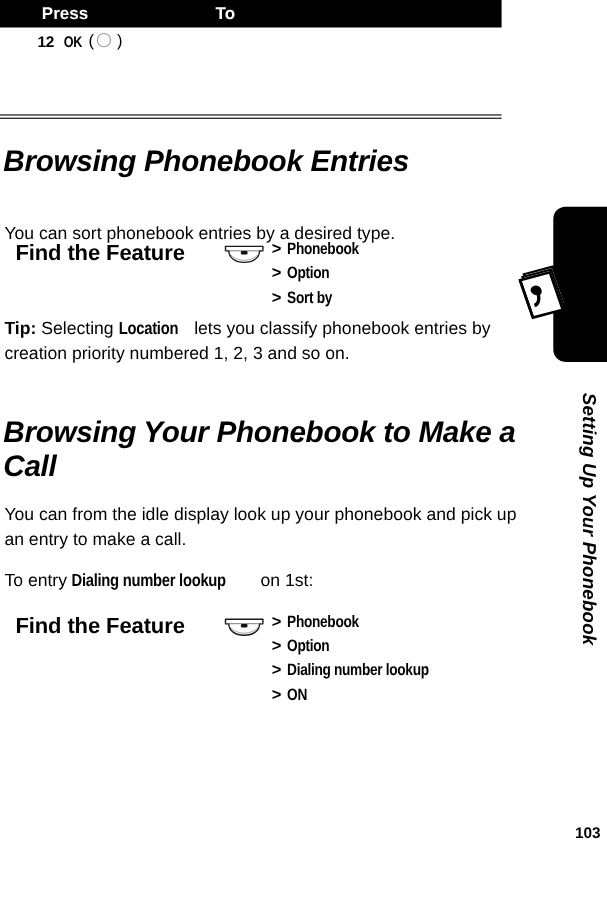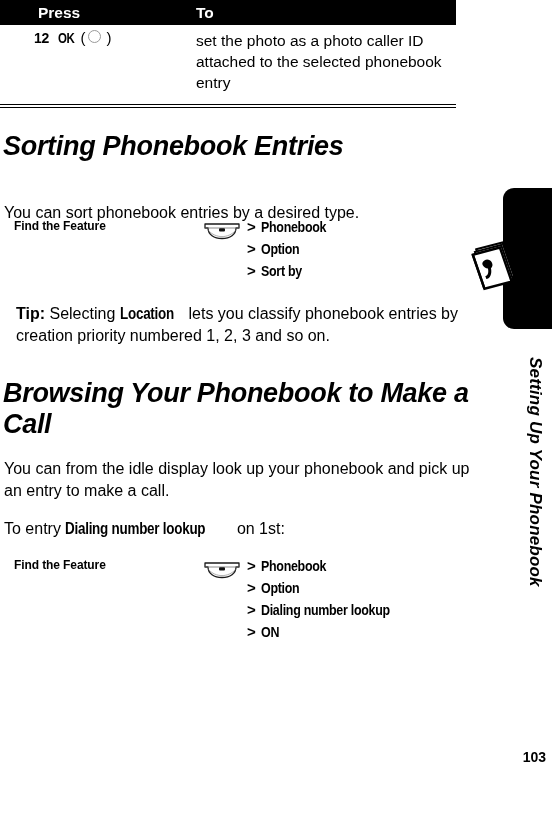--- a/index.html
+++ b/index.html
@@ -141,21 +141,21 @@
   
   .fff {
     position: absolute;
     left: 0;
     width: 456px;
   }
   .fff-label {
     position: absolute;
     left: 14px;
     top: 0;
-    font-size: 12px;
+    font-size: 20px;
     font-weight: bold;
     letter-spacing: -0.1px;
   }
   .fff-icon {
     position: absolute;
     left: 202px;
     top: 3px;
   }
   .fff-path {
     position: absolute;
@@ -234,26 +234,25 @@
       <div class="col-to">To</div>
     </div>
     <div class="proc-body">
       <div class="proc-press-cell">
         <span class="step-num">12</span>
         <span class="softkey">OK</span>
         <span class="paren">(</span>
         <span class="okring"></span>
         <span class="paren">)</span>
       </div>
-      <div class="proc-to-cell">set the photo as a photo caller ID attached to the selected phonebook entry</div>
     </div>
   </div>
   <div class="rule-double" style="top:104px;"></div>
 
-  <h1 class="sect" style="top:131px;">Sorting Phonebook Entries</h1>
+  <h1 class="sect" style="top:131px;">Browsing Phonebook Entries</h1>
 
   <div class="para" style="top:178px;margin-top:24px;">You can sort phonebook entries by a desired type.</div>
 
   <div class="fff" style="top:219px;">
     <div class="fff-label">Find the Feature</div>
 
     <div class="fff-icon">
       <svg width="40" height="18" viewBox="0 0 40 18">
         <path d="M3 2 L37 2 L37 6 L34 6 C34 12.5 28 16.5 20 16.5 C12 16.5 6 12.5 6 6 L3 6 Z" fill="#ffffff" stroke="#1a1a1a" stroke-width="1.3" stroke-linejoin="round"></path>
         <path d="M3 6 L37 6" stroke="#6d6d6d" stroke-width="0.8" fill="none"></path>
@@ -271,21 +270,21 @@
         <span class="gt">&gt;</span>
         <span class="menuitem">Option</span>
       </div>
       <div class="fff-row">
         <span class="gt">&gt;</span>
         <span class="menuitem">Sort by</span>
       </div>
     </div>
   </div>
 
-  <div class="para" style="top:303px;margin-left:12px;">
+  <div class="para" style="top:289px;">
     <span class="b-plain">Tip:</span><span> </span><span>Selecting</span><span> </span><span class="b-cond">Location</span><span> </span><span>lets you classify phonebook entries by creation priority numbered 1, 2, 3 and so on.</span>
   </div>
 
   <h1 class="sect" style="top:378px;">Browsing Your Phonebook to Make a Call</h1>
 
   <div class="para" style="top:458px;">You can from the idle display look up your phonebook and pick up an entry to make a call.</div>
 
   <div class="para" style="top:518px;">
     <span>To entry</span><span> </span><span class="b-cond">Dialing number lookup</span><span> </span><span>on 1st:</span>
   </div>

